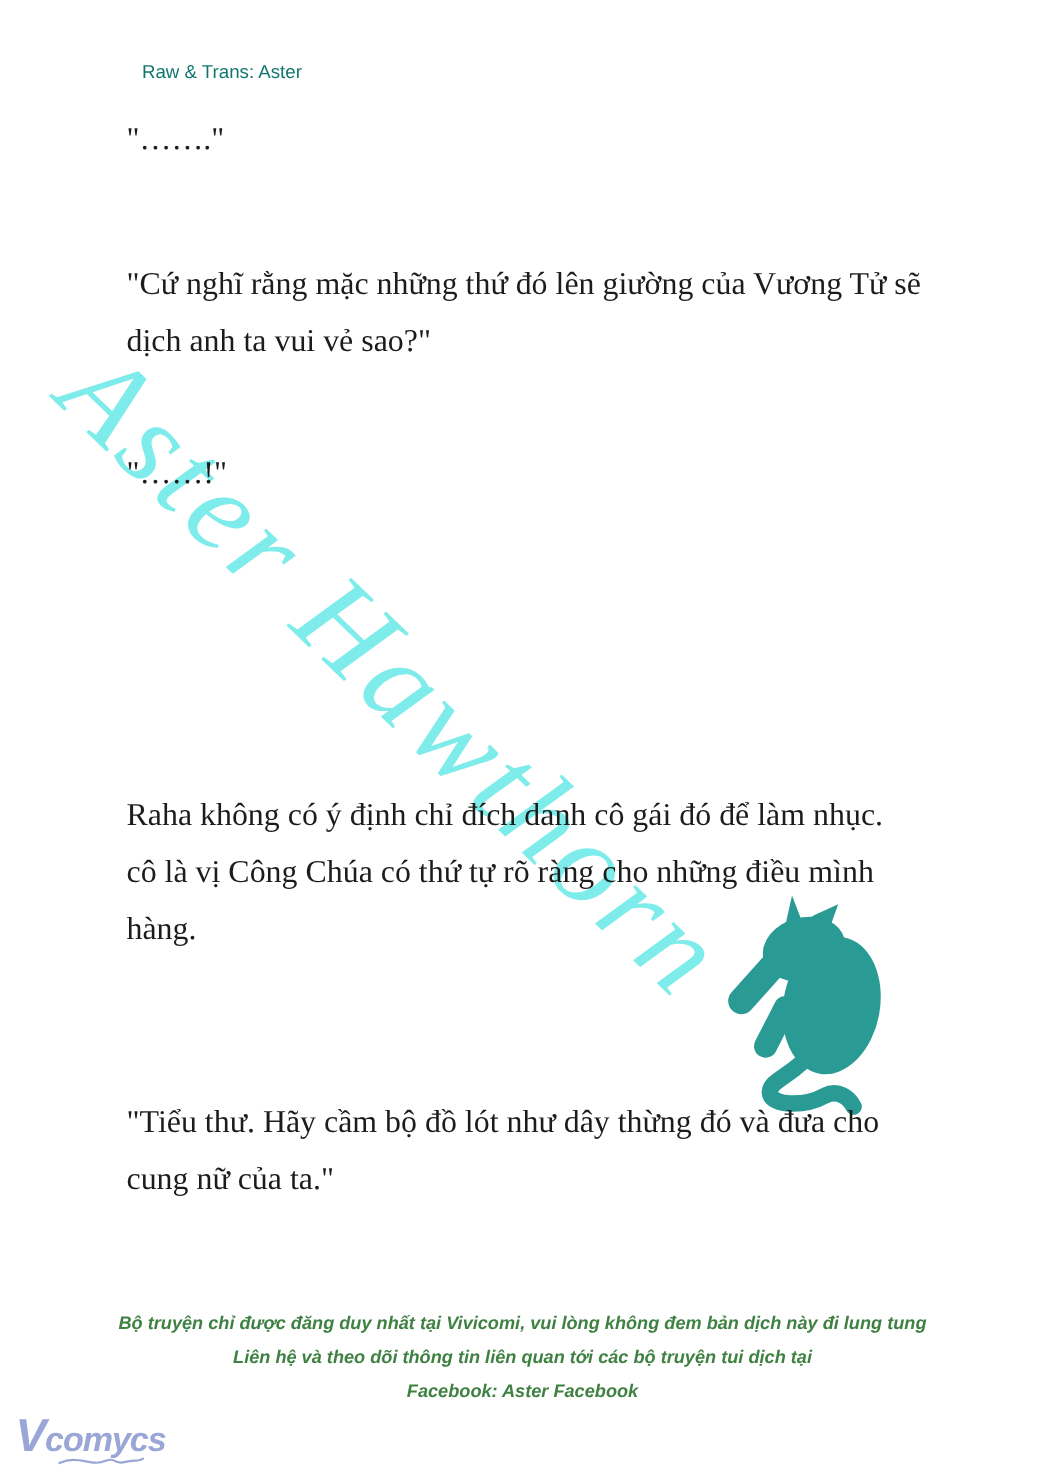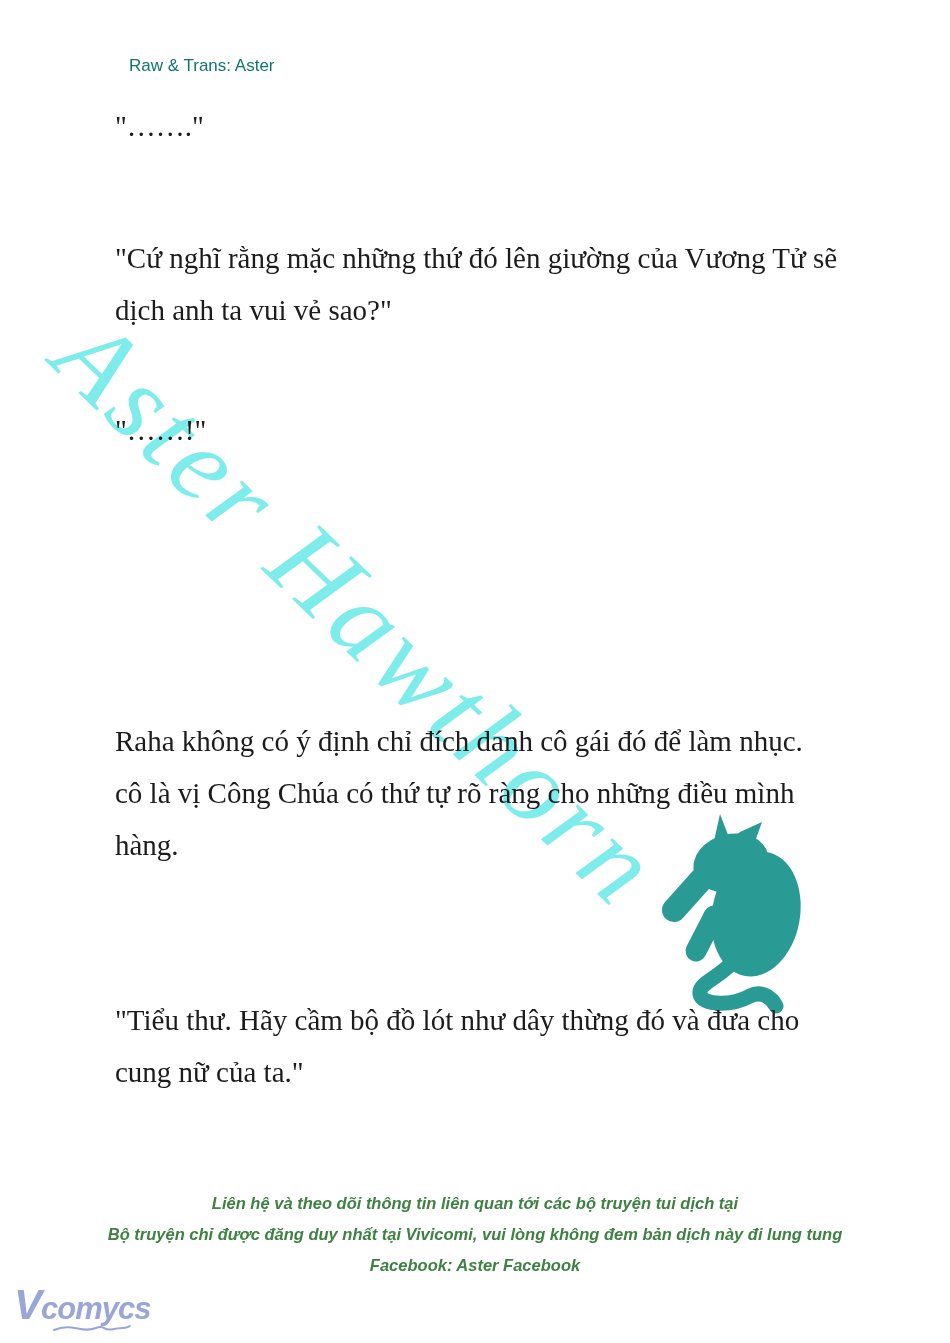--- a/index.html
+++ b/index.html
@@ -122,22 +122,22 @@
     <span class="line">cô là vị Công Chúa có thứ tự rõ ràng cho những điều mình</span>
     <span class="line">hàng.</span>
   </div>
 
   <div class="para" style="top:994px">
     <span class="line">"Tiểu thư. Hãy cầm bộ đồ lót như dây thừng đó và đưa cho</span>
     <span class="line">cung nữ của ta."</span>
   </div>
 
   <div class="footer">
+    <div>Bộ truyện chỉ được đăng duy nhất tại Vivicomi, vui lòng không đem bản dịch này đi lung tung</div>
     <div>Liên hệ và theo dõi thông tin liên quan tới các bộ truyện tui dịch tại</div>
-    <div>Bộ truyện chỉ được đăng duy nhất tại Vivicomi, vui lòng không đem bản dịch này đi lung tung</div>
     <div>Facebook: Aster Facebook</div>
   </div>
 
   <div class="logo">
     <span class="logo-initial">V</span><span class="logo-rest">comycs</span>
     <svg class="logo-swirl" width="80" height="14" viewBox="0 0 80 14" aria-hidden="true">
       <path d="M2 10 C 20 2, 30 14, 44 8 C 54 4, 50 12, 62 9 C 70 7, 74 9, 78 6" fill="none" stroke="var(--logo-blue)" stroke-width="2" stroke-linecap="round"></path>
     </svg>
   </div>
 

